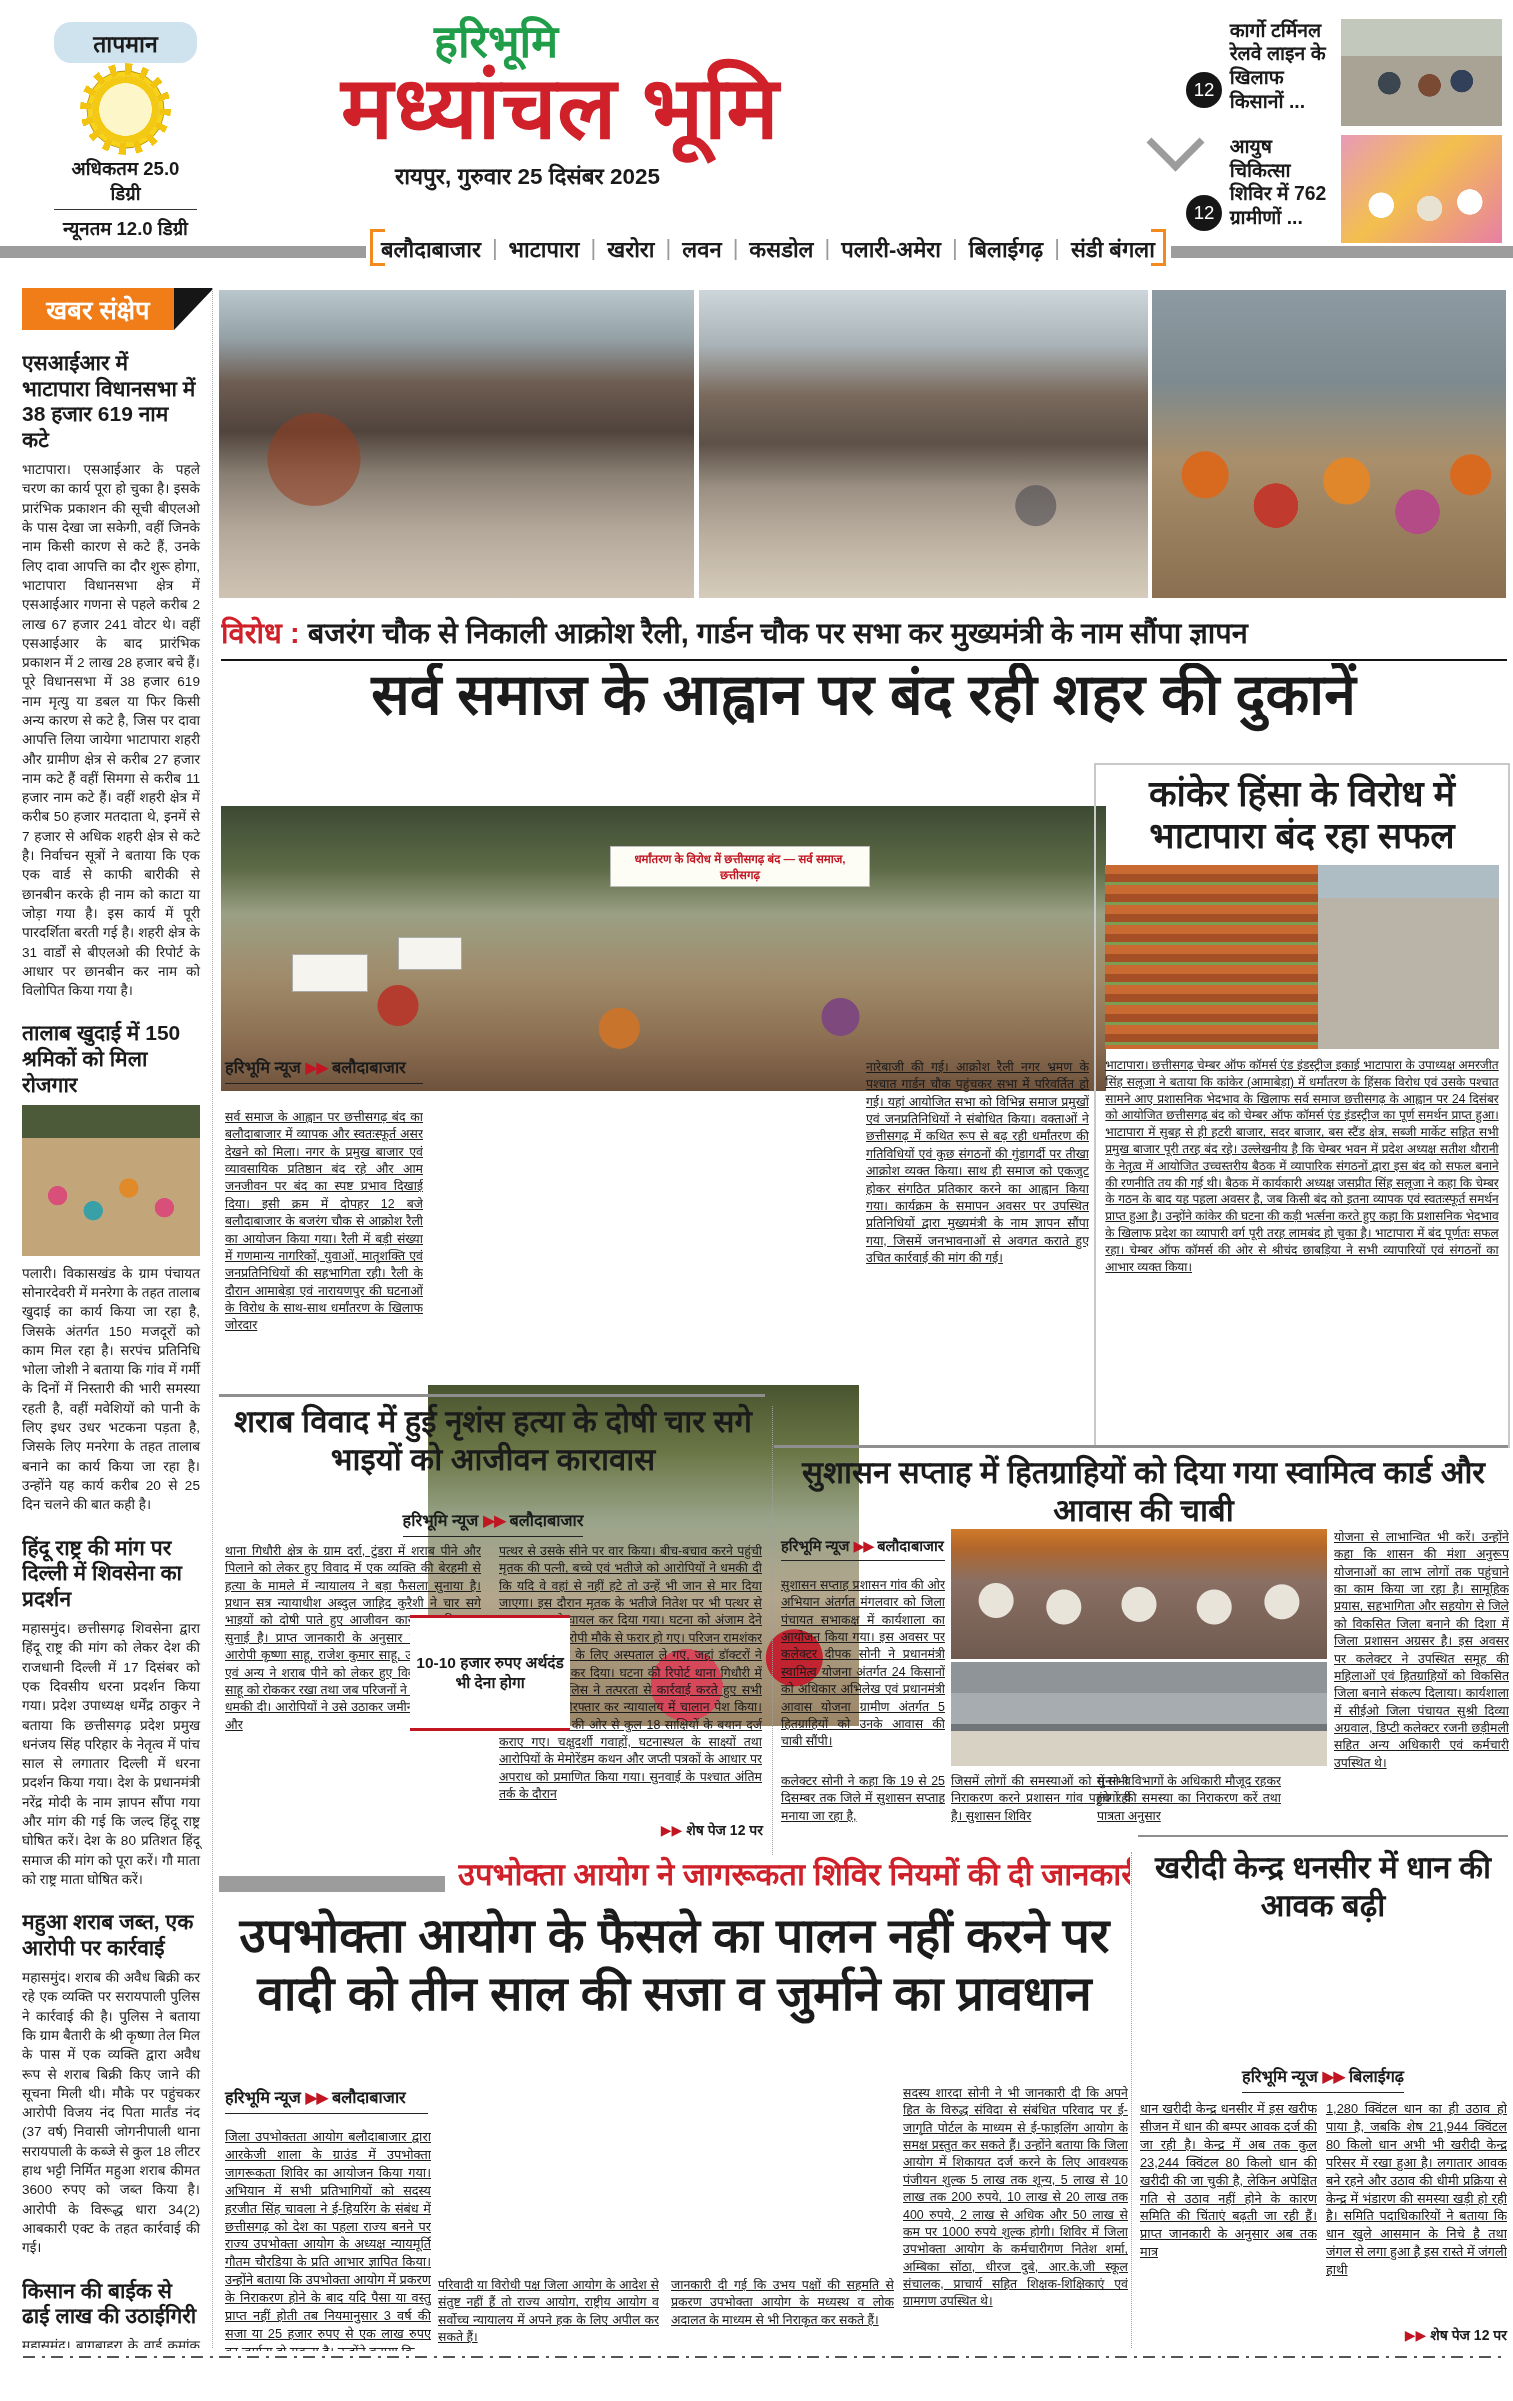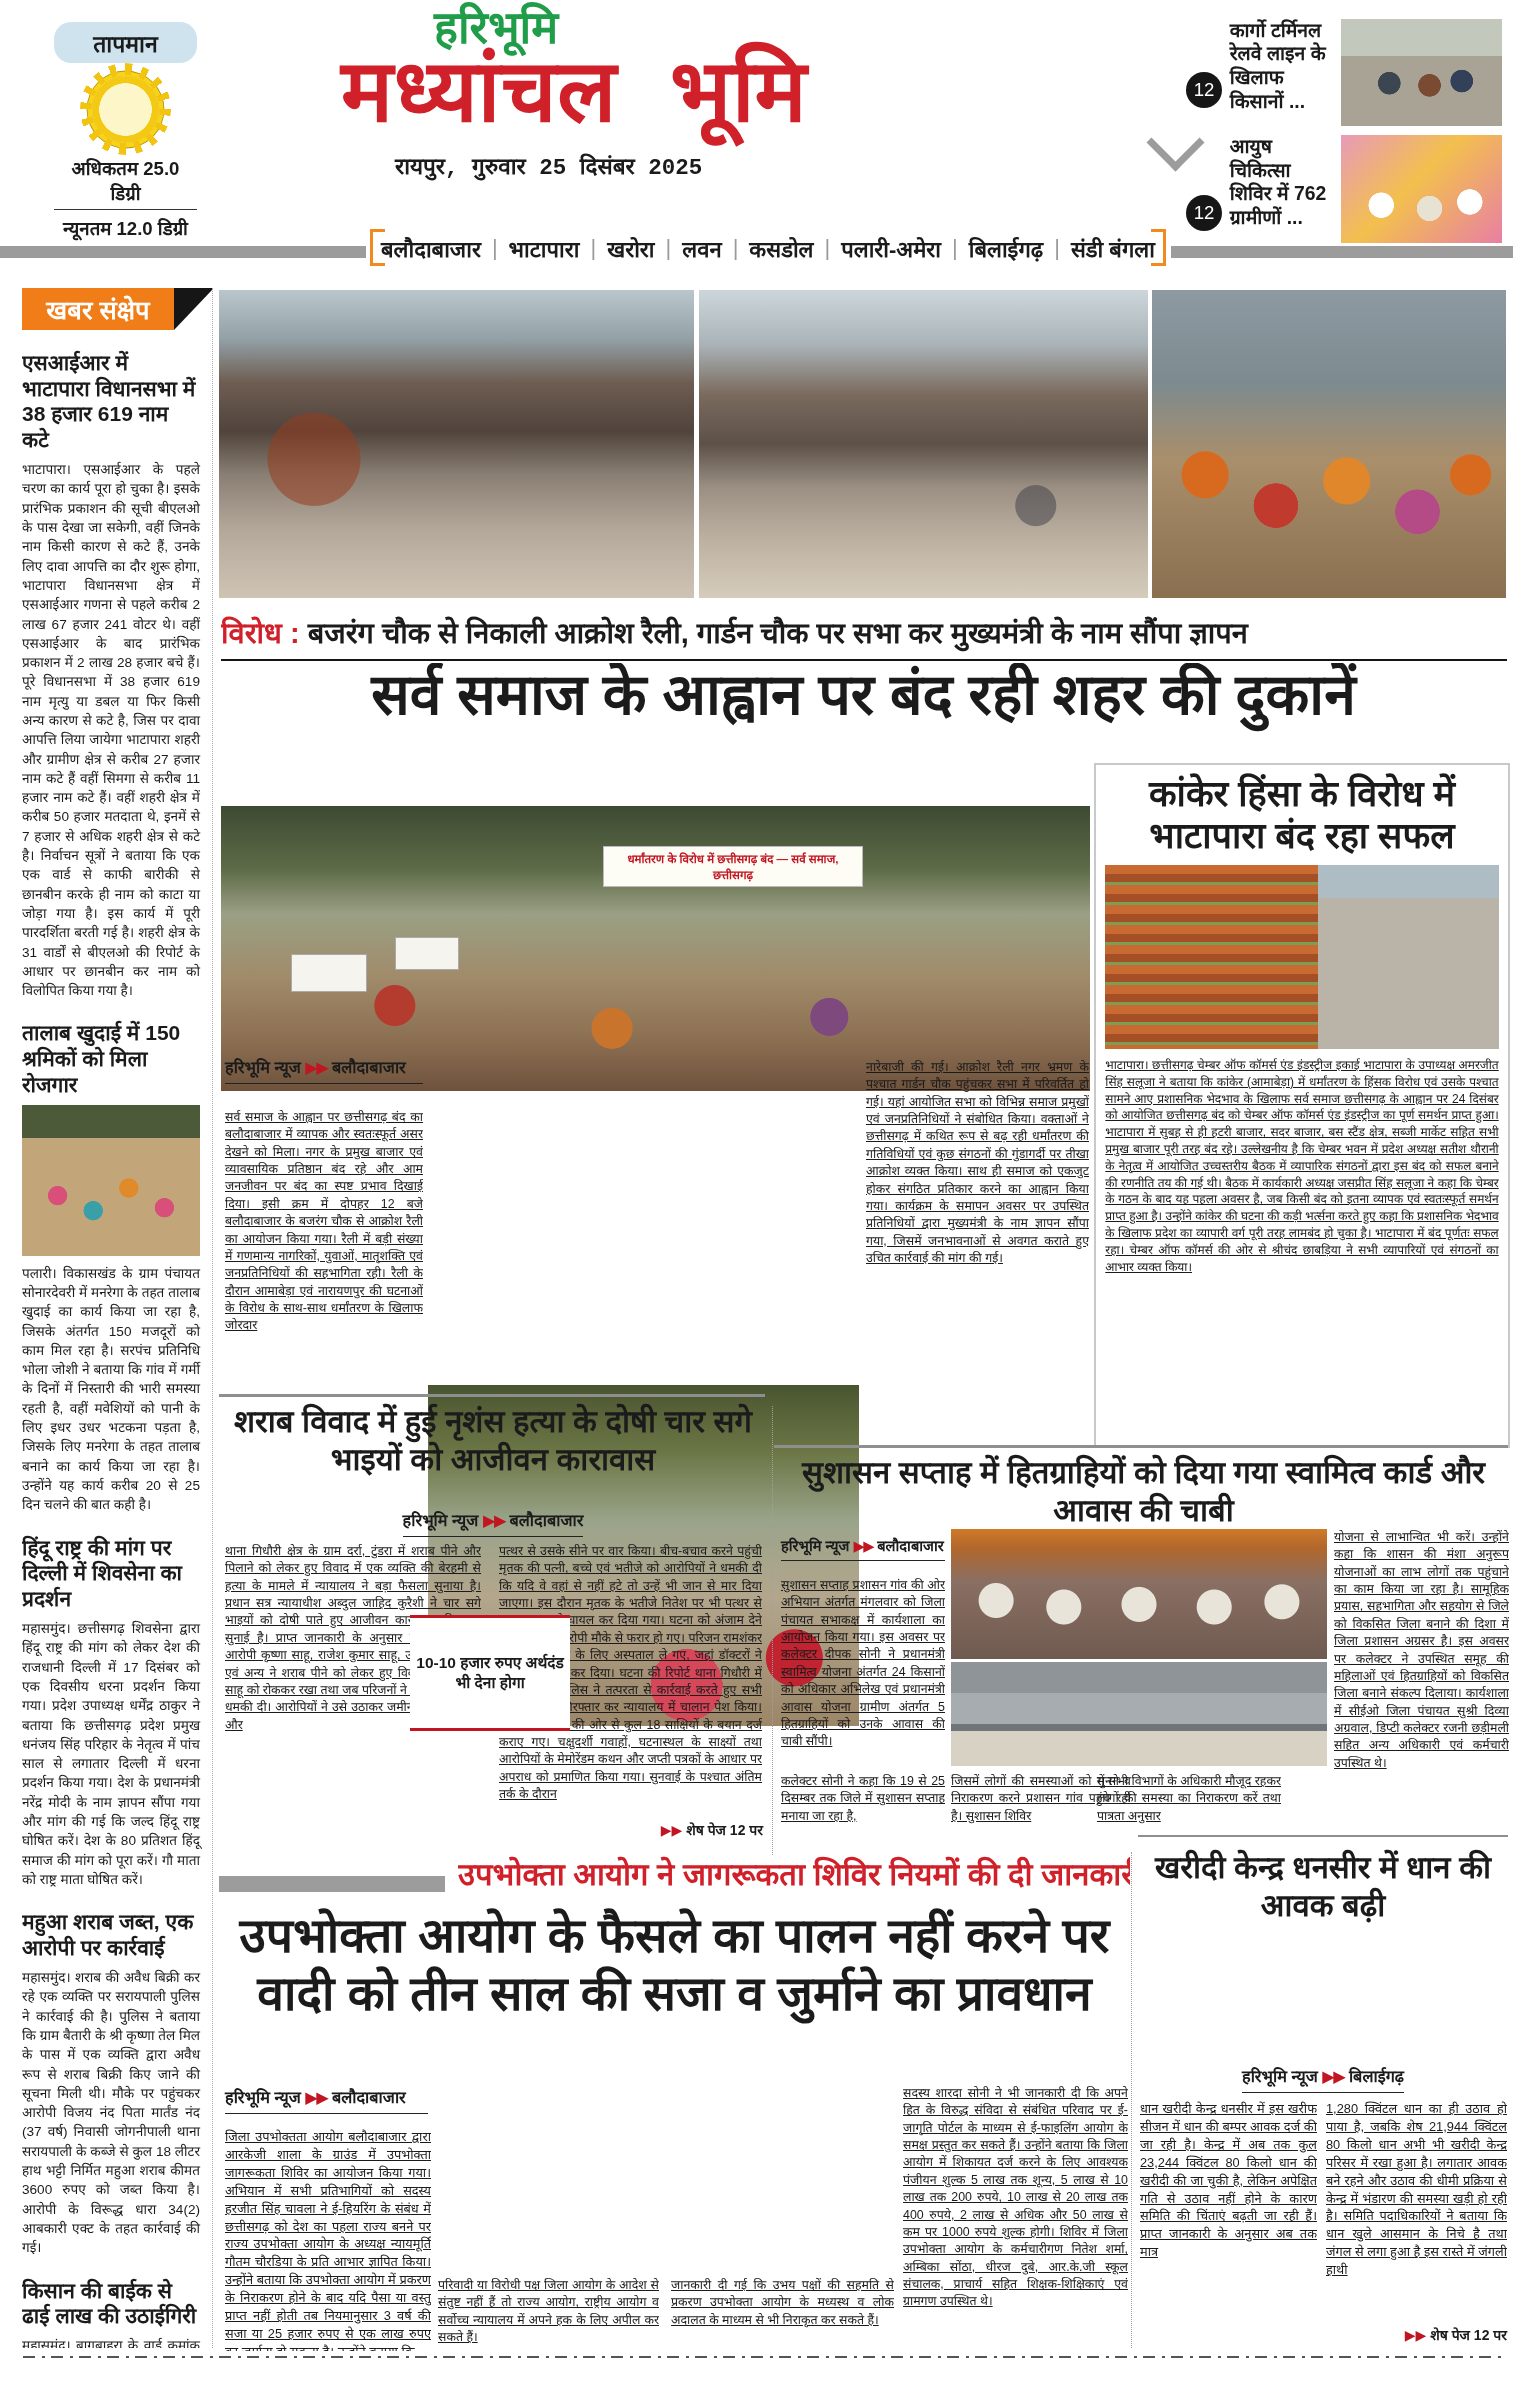--- a/index.html
+++ b/index.html
@@ -81,21 +81,21 @@
      radial-gradient(circle at 15% 60%,#d86a1f 0 23px,transparent 24px),
      radial-gradient(circle at 35% 70%,#c13a2e 0 22px,transparent 22.5px),
      radial-gradient(circle at 55% 62%,#e0862b 0 23px,transparent 24px),
      radial-gradient(circle at 75% 72%,#b44a86 0 22px,transparent 22.5px),
      radial-gradient(circle at 90% 60%,#d86a1f 0 20px,transparent 21px),
      linear-gradient(180deg,#8e9aa2 0%,#7d8a8f 30%,#a98f6b 55%,#8a6f50 100%);}
   .ph-rally{background:
      radial-gradient(circle at 20% 70%,#b33c2e 0 20px,transparent 21px),
      radial-gradient(circle at 45% 78%,#c9742c 0 20px,transparent 21px),
      radial-gradient(circle at 70% 74%,#7e4a7e 0 18.6px,transparent 19.4px),
-     linear-gradient(180deg,#3d4a33 0%,#5d6b47 22%,#9aa084 38%,#a08b6a 60%,#8c6f52 82%,#6e523c 100%);}
+     linear-gradient(180deg,#3d4a33 0%,#5d6b47 22%,#9aa084 38%,#a08b6a 60%,#8c6f52 82%,#6e523c 100%); padding-left: 16px;}
   .ph-meeting{background:
      radial-gradient(circle at 25% 85%,#c22330 0 33px,transparent 33px),
      radial-gradient(circle at 60% 88%,#d6475a 0 36px,transparent 36px),
      radial-gradient(circle at 85% 80%,#c22330 0 28px,transparent 29px),
      linear-gradient(180deg,#49552f 0%,#6c7747 20%,#9aa48a 40%,#b3a68c 62%,#9c8668 100%);}
   .ph-shutters{background:
      linear-gradient(90deg,transparent 0 54%,#b9b3a8 54% 100%),
      repeating-linear-gradient(180deg,#c96a32 0 9.3px,#a44f26 9.3px 17px,#7d9e52 17px 20px),
      #b9b3a8;}
   .ph-shutters::after{content:"";position:absolute;right:0;top:0;width:46%;height:100%;
@@ -135,21 +135,21 @@
 
 <div id="paper">
 
   <div class="abs weather" style="left:54px;top:22px;width:143px;">
     <div class="pill">तापमान</div>
     <div class="sun"></div>
     <div class="wline first">अधिकतम 25.0 डिग्री</div>
     <div class="wline">न्यूनतम 12.0 डिग्री</div>
   </div>
 
-  <div class="abs" style="left:341px;top:9px;width:829px;font-family:Liberation Mono, monospace;">
+  <div class="abs" style="left:341px;top:19px;width:829px;">
     <div class="brand-top" style="margin-left:93px;">हरिभूमि</div>
     <div class="brand-main">मध्यांचल भूमि</div>
     <div class="dateline" style="margin-left:54px;">रायपुर, गुरुवार 25 दिसंबर 2025</div>
   </div>
 
   <div class="abs wedge" style="left:1155px;top:122px;"></div>
 
   <div class="abs" style="left:1186px;top:18.6px;width:318px;display:flex;gap:7.7px;">
     <div class="badge" style="margin-top:53px;">12</div>
     <div class="teaser-txt" style="width:104px;">कार्गो टर्मिनल रेलवे लाइन के खिलाफ किसानों ...</div>

